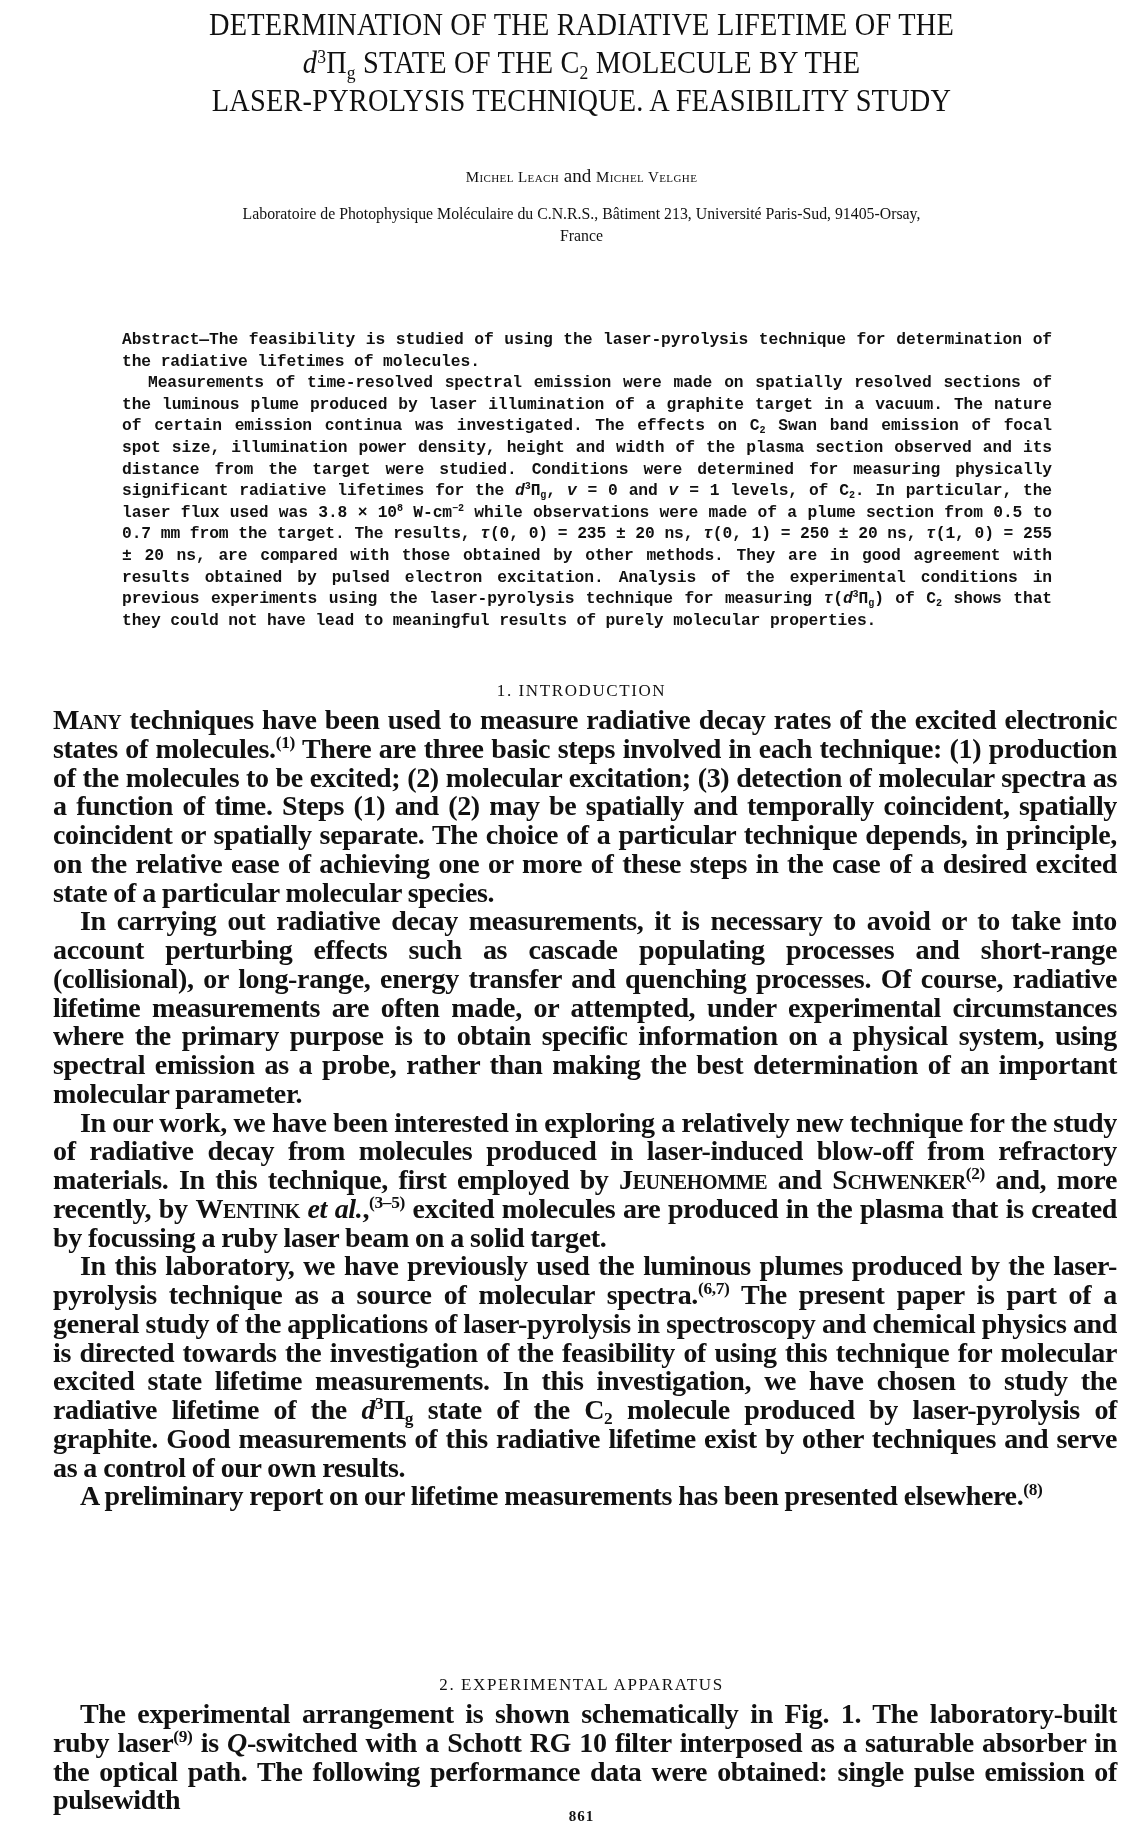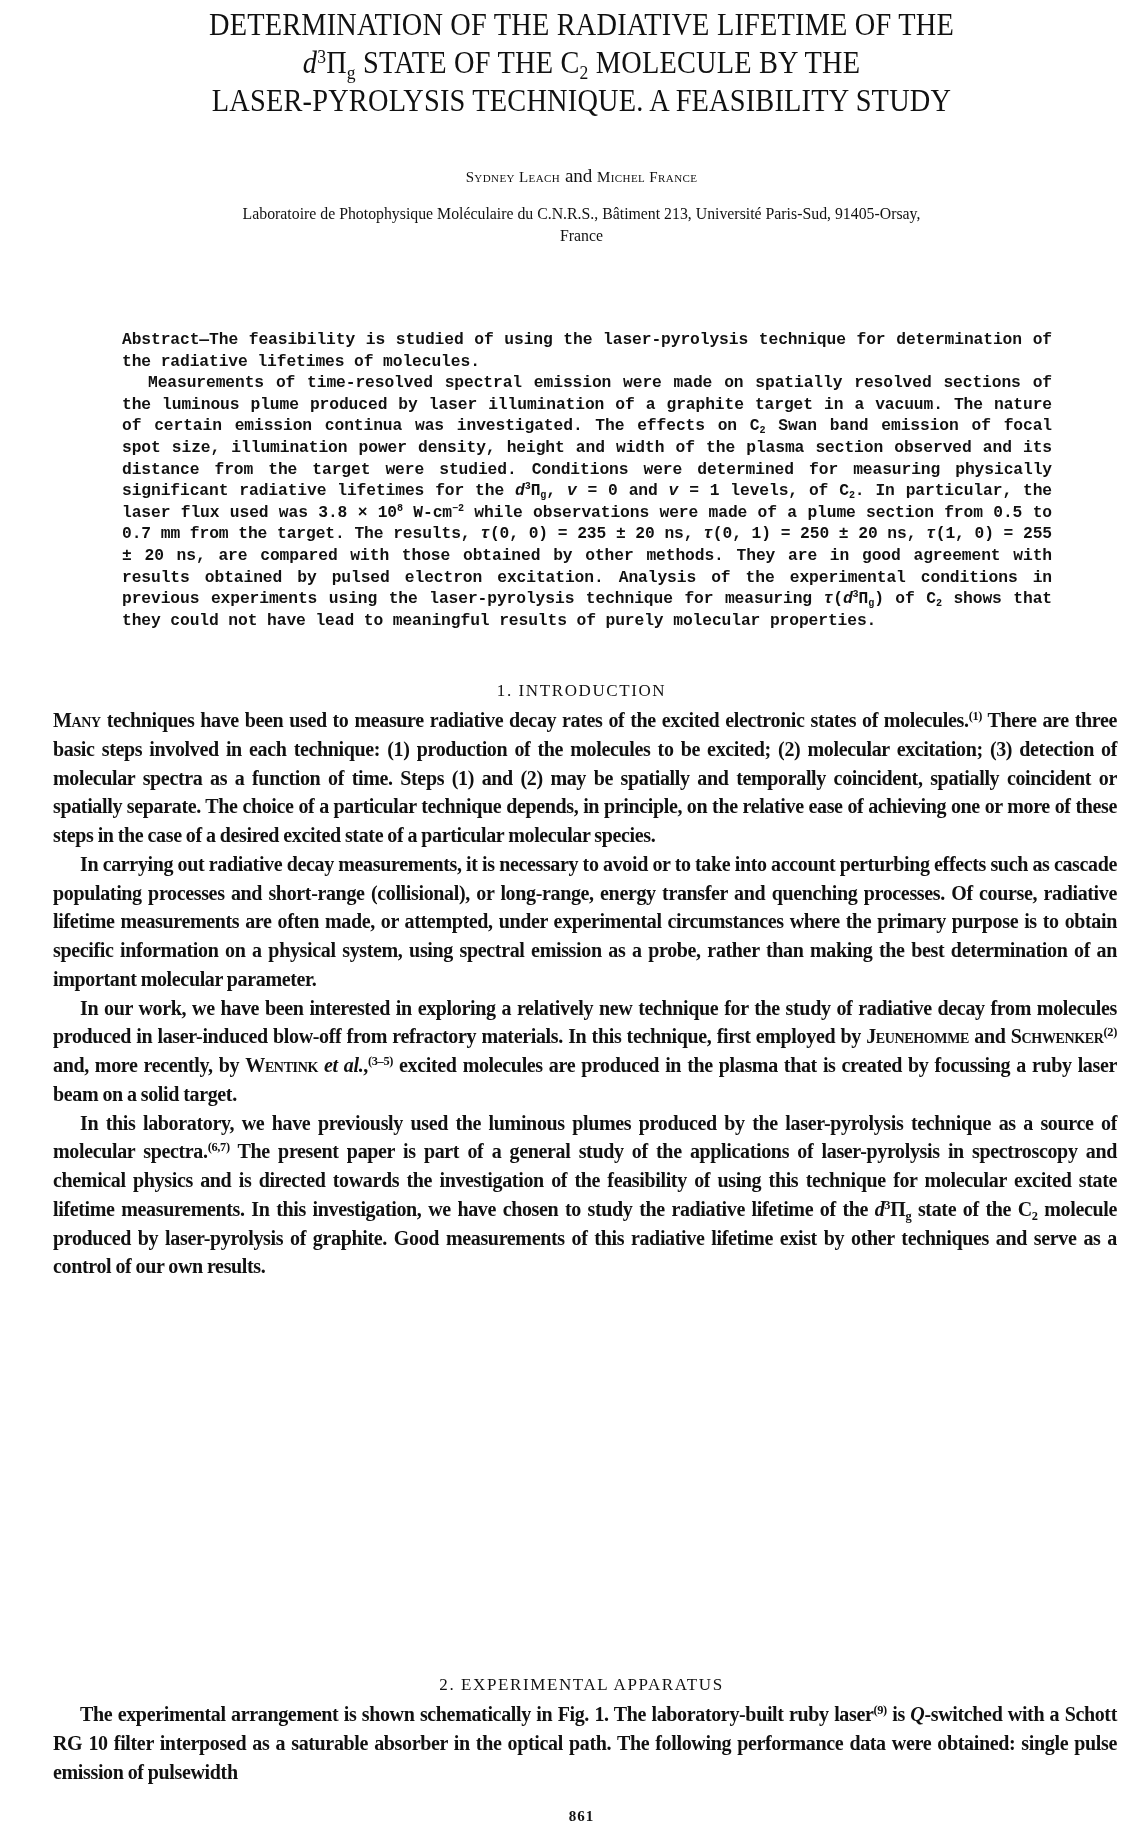--- a/index.html
+++ b/index.html
@@ -90,21 +90,21 @@
       letter-spacing: 1.6px;
       line-height: 22px;
     }
     .h-intro { top: 680px; }
     .h-exp { top: 1674px; }
     
     .body-text {
       position: absolute;
       left: 33px;
       width: 1064px;
-      font-size: 20px;
+      font-size: 28px;
       line-height: 28.75px;
       font-weight: bold;
       text-align: justify;
       letter-spacing: -0.35px;
       word-spacing: -0.5px;
     }
     .body-intro { top: 706px; }
     .body-exp { top: 1700px; }
     .body-text p { margin: 0; }
     .body-text p.indent { text-indent: 27px; }
@@ -127,40 +127,41 @@
 <body>
 
 <div class="page">
 
   <div class="title">
     <span class="line">DETERMINATION OF THE RADIATIVE LIFETIME OF THE</span>
     <span class="line"><span class="it">d</span><sup class="e">3</sup>Π<sub class="s">g</sub> STATE OF THE C<sub class="s">2</sub> MOLECULE BY THE</span>
     <span class="line">LASER-PYROLYSIS TECHNIQUE. A FEASIBILITY STUDY</span>
   </div>
 
-  <div class="authors"><span class="sc">Sydney Leach</span> and <span class="sc">Michel France</span></div>
+  <div class="authors"><span class="sc">Michel Leach</span> and <span class="sc">Michel Velghe</span></div>
 
   <div class="affil">
     <div>Laboratoire de Photophysique Moléculaire du C.N.R.S., Bâtiment 213, Université Paris-Sud, 91405-Orsay,</div>
     <div>France</div>
   </div>
 
 
   <div class="abstract">
     <p><span class="lead">Abstract—</span>The feasibility is studied of using the laser-pyrolysis technique for determination of the radiative lifetimes of molecules.</p>
     <p class="indent">Measurements of time-resolved spectral emission were made on spatially resolved sections of the luminous plume produced by laser illumination of a graphite target in a vacuum. The nature of certain emission continua was investigated. The effects on C<sub class="s">2</sub> Swan band emission of focal spot size, illumination power density, height and width of the plasma section observed and its distance from the target were studied. Conditions were determined for measuring physically significant radiative lifetimes for the <span class="it">d</span><sup class="e">3</sup>Π<sub class="s">g</sub>, <span class="it">v</span> = 0 and <span class="it">v</span> = 1 levels, of C<sub class="s">2</sub>. In particular, the laser flux used was 3.8 × 10<sup class="e">8</sup> W-cm<sup class="e">−2</sup> while observations were made of a plume section from 0.5 to 0.7 mm from the target. The results, <span class="it">τ</span>(0, 0) = 235 ± 20 ns, <span class="it">τ</span>(0, 1) = 250 ± 20 ns, <span class="it">τ</span>(1, 0) = 255 ± 20 ns, are compared with those obtained by other methods. They are in good agreement with results obtained by pulsed electron excitation. Analysis of the experimental conditions in previous experiments using the laser-pyrolysis technique for measuring <span class="it">τ</span>(<span class="it">d</span><sup class="e">3</sup>Π<sub class="s">g</sub>) of C<sub class="s">2</sub> shows that they could not have lead to meaningful results of purely molecular properties.</p>
   </div>
 
   <div class="heading h-intro">1. INTRODUCTION</div>
 
   <div class="body-text body-intro">
     <p><span class="sc">Many</span> techniques have been used to measure radiative decay rates of the excited electronic states of molecules.<sup class="ref">(1)</sup> There are three basic steps involved in each technique: (1) production of the molecules to be excited; (2) molecular excitation; (3) detection of molecular spectra as a function of time. Steps (1) and (2) may be spatially and temporally coincident, spatially coincident or spatially separate. The choice of a particular technique depends, in principle, on the relative ease of achieving one or more of these steps in the case of a desired excited state of a particular molecular species.</p>
     <p class="indent">In carrying out radiative decay measurements, it is necessary to avoid or to take into account perturbing effects such as cascade populating processes and short-range (collisional), or long-range, energy transfer and quenching processes. Of course, radiative lifetime measurements are often made, or attempted, under experimental circumstances where the primary purpose is to obtain specific information on a physical system, using spectral emission as a probe, rather than making the best determination of an important molecular parameter.</p>
     <p class="indent">In our work, we have been interested in exploring a relatively new technique for the study of radiative decay from molecules produced in laser-induced blow-off from refractory materials. In this technique, first employed by <span class="sc">Jeunehomme</span> and <span class="sc">Schwenker</span><sup class="ref">(2)</sup> and, more recently, by <span class="sc">Wentink</span> <span class="it">et al.</span>,<sup class="ref">(3–5)</sup> excited molecules are produced in the plasma that is created by focussing a ruby laser beam on a solid target.</p>
     <p class="indent">In this laboratory, we have previously used the luminous plumes produced by the laser-pyrolysis technique as a source of molecular spectra.<sup class="ref">(6,7)</sup> The present paper is part of a general study of the applications of laser-pyrolysis in spectroscopy and chemical physics and is directed towards the investigation of the feasibility of using this technique for molecular excited state lifetime measurements. In this investigation, we have chosen to study the radiative lifetime of the <span class="it">d</span><sup class="e">3</sup>Π<sub class="s">g</sub> state of the C<sub class="s">2</sub> molecule produced by laser-pyrolysis of graphite. Good measurements of this radiative lifetime exist by other techniques and serve as a control of our own results.</p>
+    <p class="indent">A preliminary report on our lifetime measurements has been presented elsewhere.<sup class="ref">(8)</sup></p>
   </div>
 
   <div class="heading h-exp">2. EXPERIMENTAL APPARATUS</div>
 
   <div class="body-text body-exp">
     <p class="indent">The experimental arrangement is shown schematically in Fig. 1. The laboratory-built ruby laser<sup class="ref">(9)</sup> is <span class="it">Q</span>-switched with a Schott RG 10 filter interposed as a saturable absorber in the optical path. The following performance data were obtained: single pulse emission of pulsewidth</p>
   </div>
 
   <div class="page-number">861</div>
 </div>

